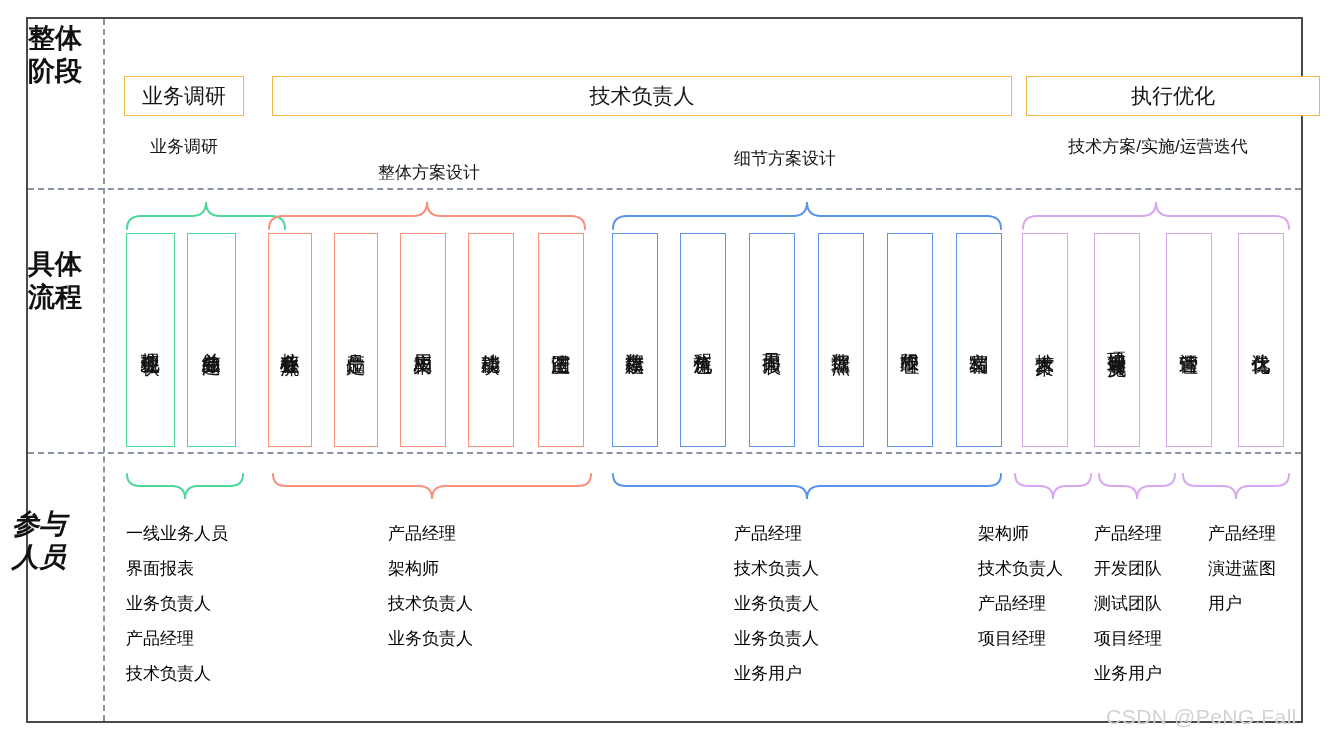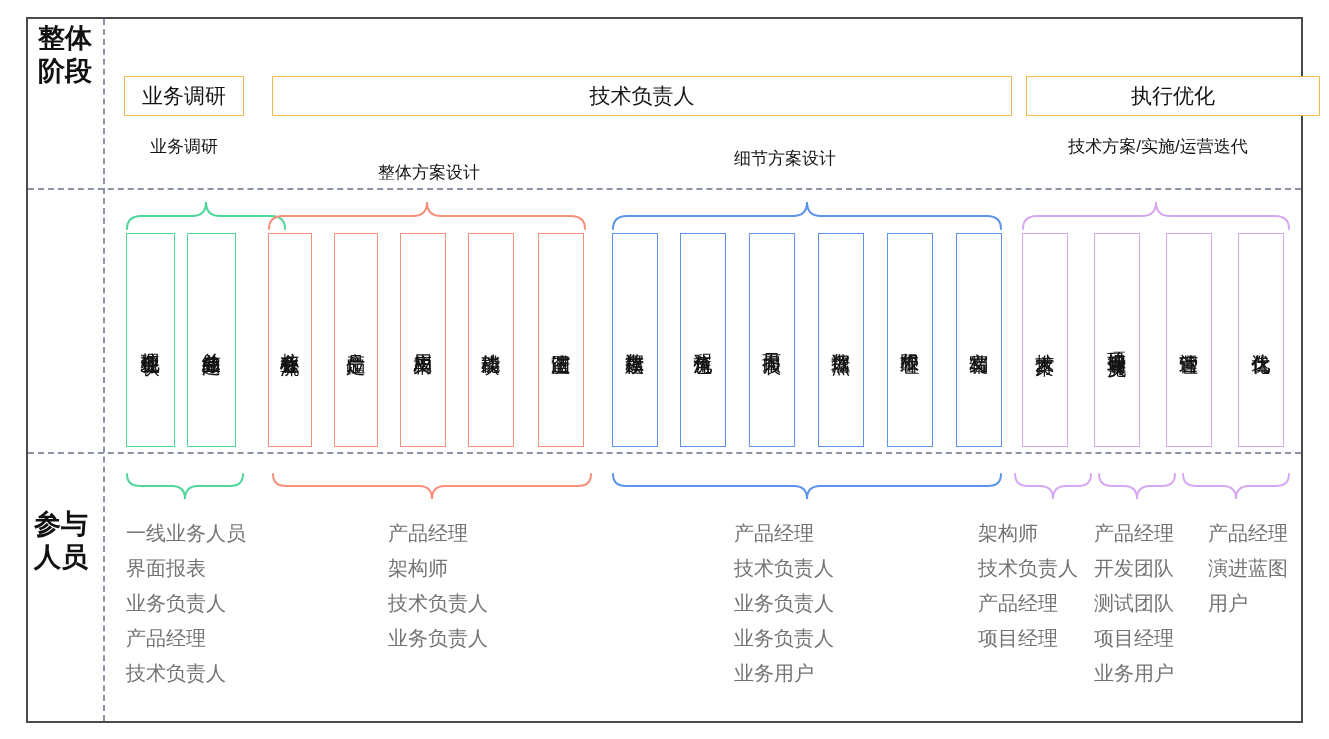--- a/index.html
+++ b/index.html
@@ -38,30 +38,29 @@
     width:1273px; height:0;
     border-top:2px dashed #8a94a6;
   }
   #hdash1{top:188px;}
   #hdash2{top:452px;}
 
   
   .rowlabel{
     position:absolute;
     width:74px;
-    text-align:center;
     font-size:27px;
     font-weight:700;
     line-height:1.22;
     color:#111;
     letter-spacing:0;
   }
   #label-stage{left:28px; top:22px;}
   #label-flow{left:28px; top:248px;}
-  #label-people{left:24px; top:508px;}
+  #label-people{left:12px; top:508px;font-style:italic;}
 
   
   .stagebox{
     position:absolute;
     border:1.6px solid #f2b84b;
     box-sizing:border-box;
     background:#fff;
     display:flex;
     align-items:center;
     justify-content:center;
@@ -107,23 +106,23 @@
   .c-red{border-color:#f8907c;}
   .c-blue{border-color:#5b94e8;}
   .c-purple{border-color:#d7a8ef;}
 
   
   .brace{position:absolute;}
 
   
   .pcol{
     position:absolute;
-    font-size:20px;
+    font-size:17px;
     line-height:35px;
-    color:#737373;
+    color:#000000;
     top:516px;
   }
   .pcol div{white-space:nowrap;}
 
   
   #watermark{
     position:absolute;
     right:32px;
     bottom:10px;
     font-size:21px;
@@ -136,20 +135,21 @@
 <body>
 
 <div id="canvas">
   <div id="frame"></div>
 
   <div class="vdash"></div>
   <div class="hdash" id="hdash1"></div>
   <div class="hdash" id="hdash2"></div>
 
   <div class="rowlabel" id="label-stage">整体阶段</div>
+  <div class="rowlabel" id="label-flow">具体流程</div>
   <div class="rowlabel" id="label-people">参与人员</div>
 
   <div id="stage-layer">
       <div class="stagebox" style="left: 124px; width: 120px;">
         <span>业务调研</span>
       </div>
       <div class="stagebox" style="left: 272px; width: 740px;">
         <span>技术负责人</span>
       </div>
       <div class="stagebox" style="left: 1026px; width: 294px;">
@@ -283,13 +283,14 @@
         <div>项目经理</div>
         <div>业务用户</div>
       </div>
       <div class="pcol" style="left: 1208px;">
         <div>产品经理</div>
         <div>演进蓝图</div>
         <div>用户</div>
       </div>
     </div>
 
+  <div id="watermark">CSDN @PeNG.Fall</div>
 </div>
 
 </body></html>

